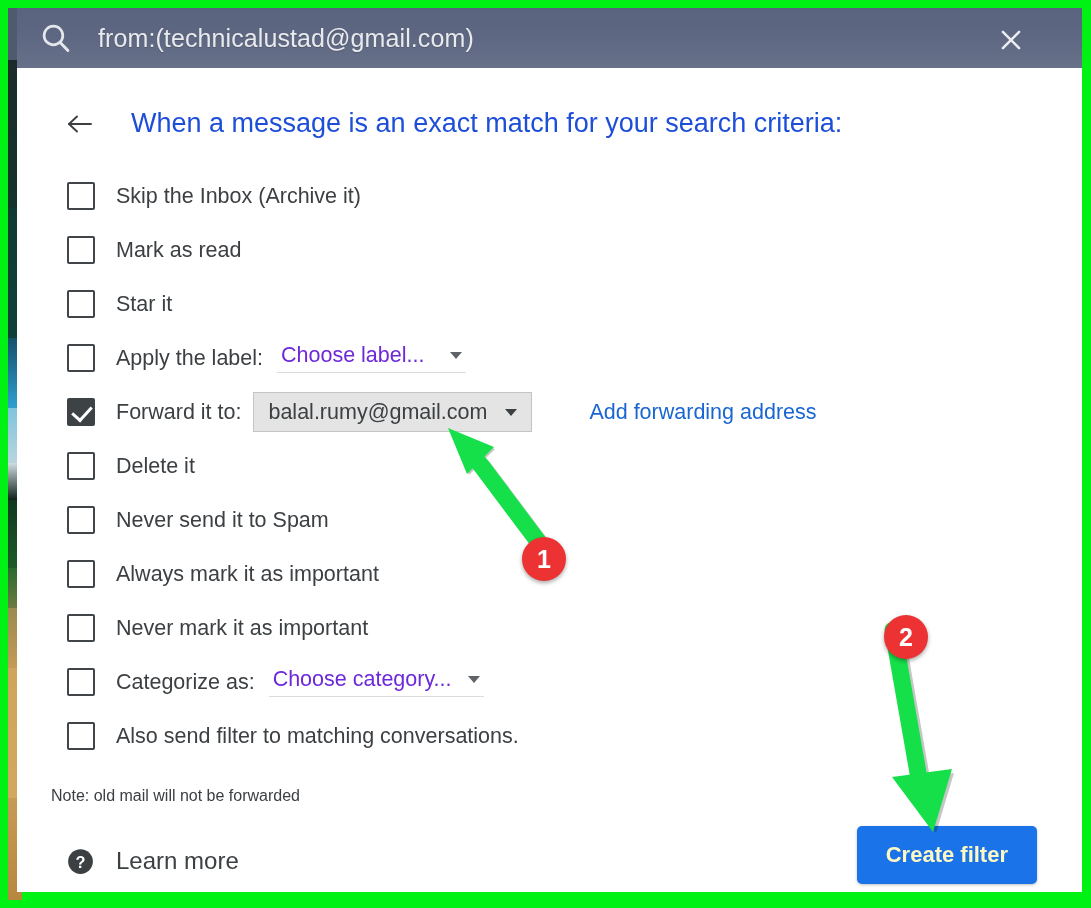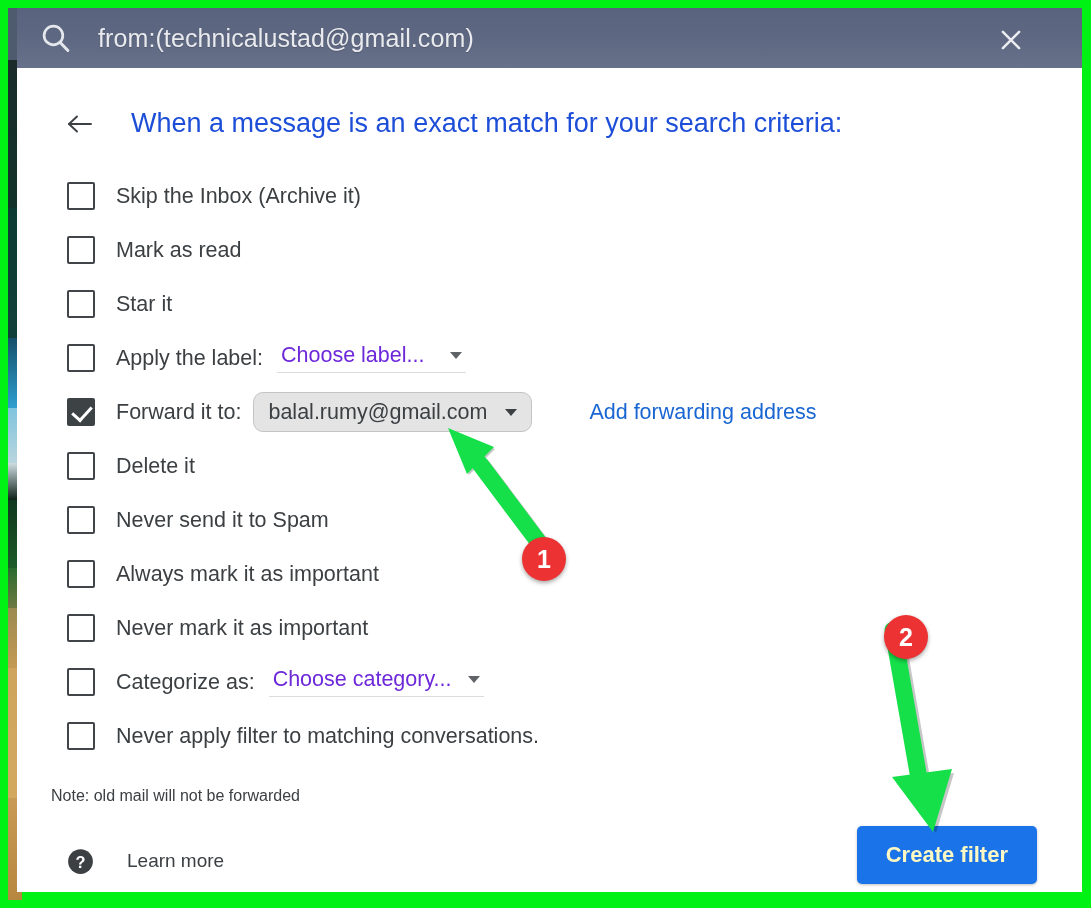--- a/index.html
+++ b/index.html
@@ -176,21 +176,21 @@
 
   
   .box-select {
     display: inline-flex;
     align-items: center;
     margin-left: 12px;
     height: 40px;
     padding: 0 14px 0 14px;
     background: #e4e4e4;
     border: 1px solid #c4c4c4;
-    border-radius: 10px;
+    border-radius: 0;
   }
   .box-select .bs-text {
     font-size: 21.5px;
     color: #3c4043;
     white-space: nowrap;
   }
   .box-select .caret { margin-left: 18px; border-top-color: #3c4043; }
 
   #add-forwarding-link {
     margin-left: 57px;
@@ -218,22 +218,22 @@
     height: 70px;
     display: flex;
     align-items: center;
   }
   #help-icon {
     width: 27px; height: 27px;
     flex: 0 0 auto;
     margin-left: 18px;
   }
   #learn-more-label {
-    margin-left: 33px;
-    font-size: 19px;
+    margin-left: 22px;
+    font-size: 24px;
     color: #3c4043;
     cursor: pointer;
   }
   #create-filter-button {
     position: absolute;
     right: 13px;
     top: 0;
     height: 58px;
     padding: 0 29px;
     background: #1a73e8;
@@ -358,21 +358,21 @@
         <div class="cb"></div>
         <div class="row-label">Categorize as:</div>
         <div class="plain-select">
           <span class="ps-text">Choose category...</span>
           <span class="caret tight"></span>
         </div>
       </div>
 
       <div class="action-row">
         <div class="cb"></div>
-        <div class="row-label">Never apply filter to matching conversations.</div>
+        <div class="row-label">Also send filter to matching conversations.</div>
       </div>
 
       <div id="note-text">Note: old mail will not be forwarded</div>
 
       <div id="footer">
         <svg id="help-icon" viewBox="0 0 24 24">
           <circle cx="12" cy="12" r="11" fill="#3c4043"></circle>
           <text x="12" y="17.4" text-anchor="middle" font-size="14.5" font-weight="bold" fill="#ffffff" font-family="Liberation Sans, sans-serif">?</text>
         </svg>
         <div id="learn-more-label">Learn more</div>

